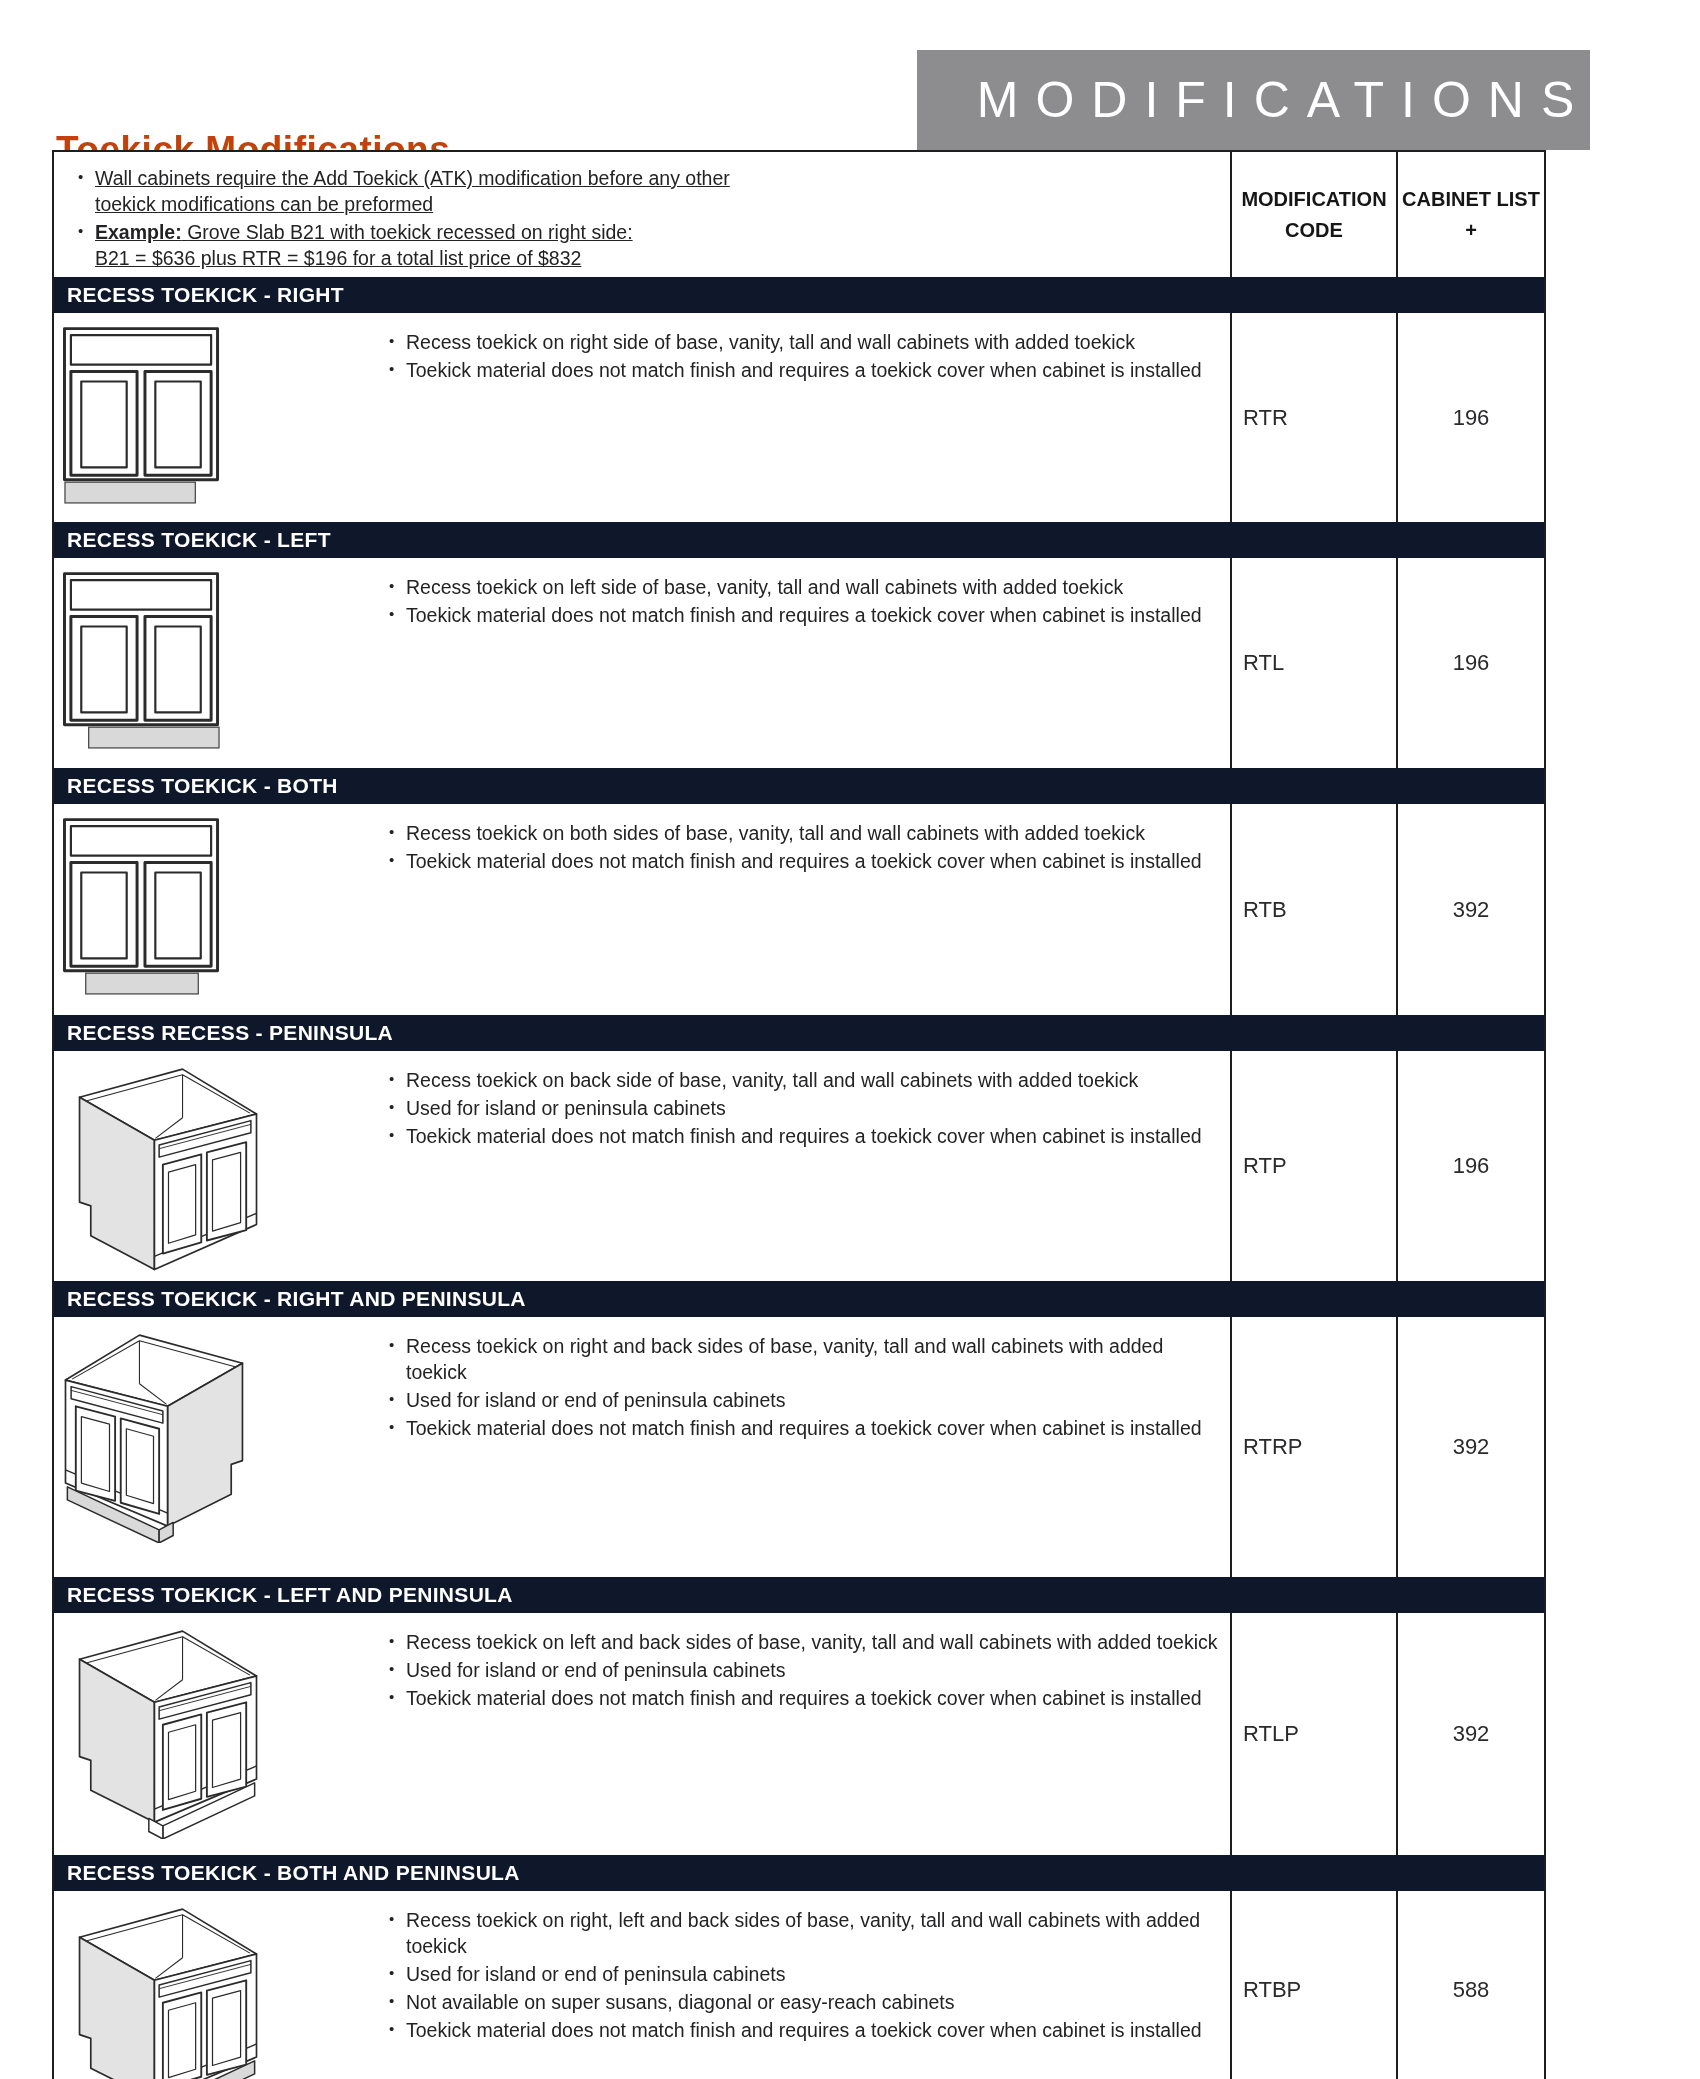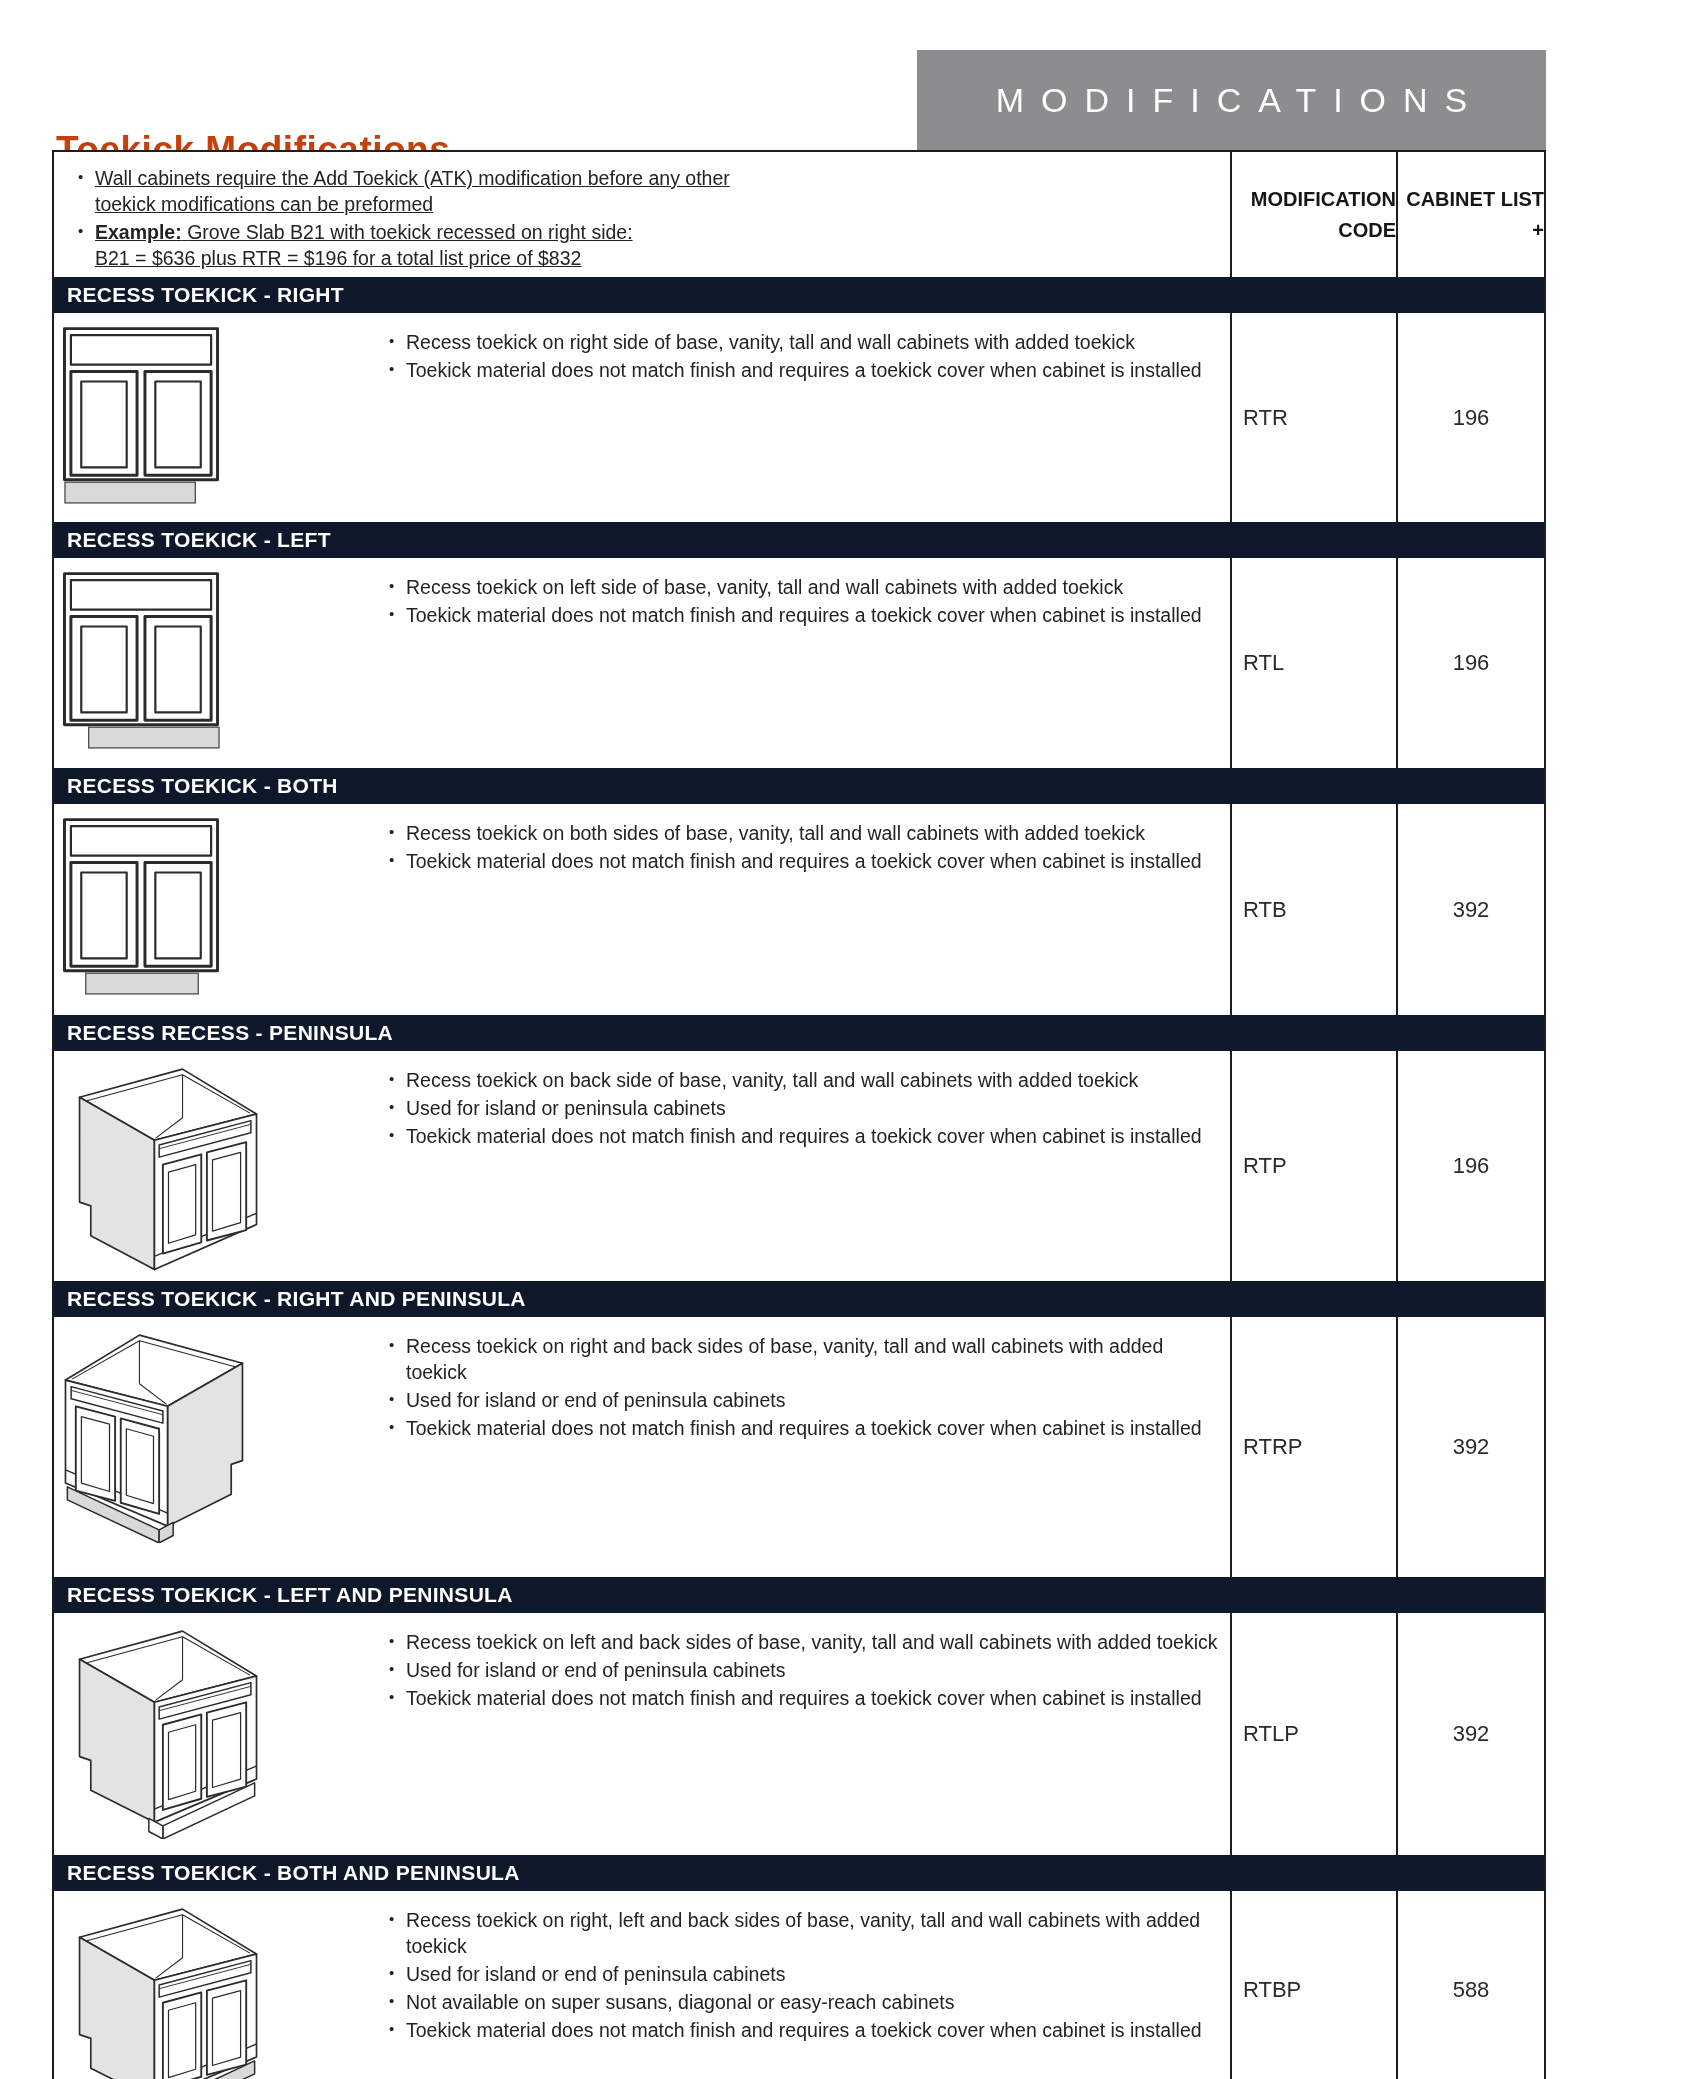--- a/index.html
+++ b/index.html
@@ -10,41 +10,41 @@
     -webkit-font-smoothing:antialiased;
   }
   .page-title{
     position:absolute;left:56px;top:94px;
     font-size:37px;font-weight:bold;letter-spacing:.5px;color:#c2410c;margin-top:35px;
   }
   .banner{
     position:absolute;left:917px;top:50px;width:629px;height:100px;
     background:#8d8d8f;color:#ffffff;
     display:flex;align-items:center;justify-content:center;
-    font-size:34px;font-weight:400;letter-spacing:17px;text-indent:17px;
+    font-size:50px;font-weight:400;letter-spacing:17px;text-indent:17px;padding-left:44px;
   }
   .doc-table{
     position:absolute;left:52px;top:150px;width:1494px;
     border-top:2px solid #1d1d1f;border-left:2px solid #1d1d1f;border-right:2px solid #1d1d1f;
     box-sizing:border-box;
   }
   .row{display:flex;position:relative;background:#fff;}
   .cell{box-sizing:border-box;}
   .desc{width:1176px;position:relative;}
   .codecell{
     width:166px;border-left:2px solid #1d1d1f;
     display:flex;align-items:center;padding-left:11px;
     font-size:22px;color:#2a2a2c;
   }
   .listcell{
     width:148px;border-left:2px solid #1d1d1f;
     display:flex;align-items:center;justify-content:center;
     font-size:22px;color:#2a2a2c;
   }
-  .hdrcell{font-weight:bold;justify-content:center;text-align:right;
+  .hdrcell{font-weight:bold;justify-content:center;text-align:center;
     font-size:20px;line-height:1.55;padding-left:0;color:#161616;}
   .intro-row{height:125px;}
   .bar{
     height:36px;background:#0f172a;color:#ffffff;
     display:flex;align-items:center;padding-left:13px;
     font-size:21px;font-weight:bold;letter-spacing:.3px;
   }
   .h1{height:209px}.h2{height:210px}.h3{height:211px}
   .h4{height:230px}.h5{height:260px}.h6{height:242px}.h7{height:198px}
   .bullets{

